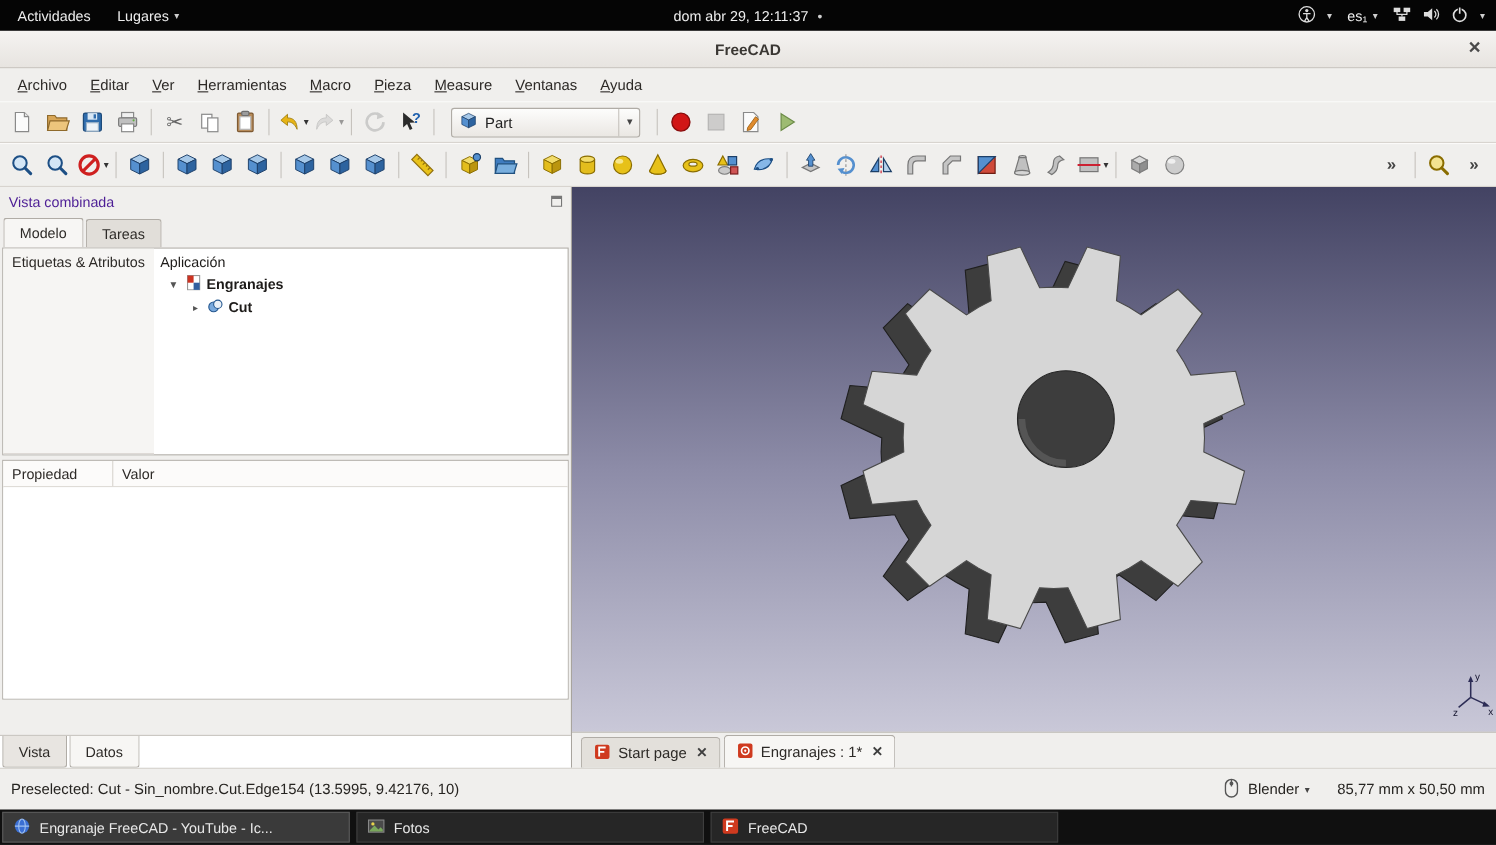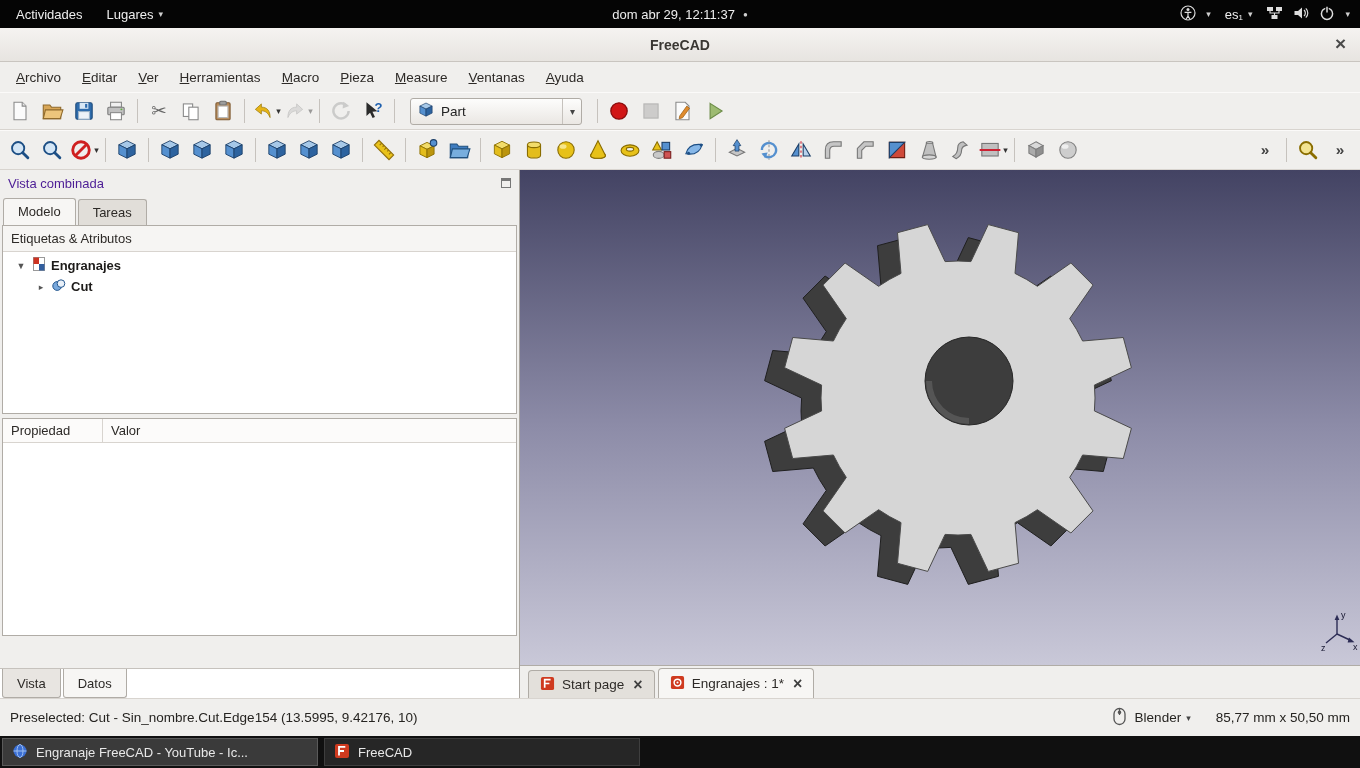--- a/index.html
+++ b/index.html
@@ -40,21 +40,21 @@
 
   
   .main { flex:1 1 auto; display:flex; min-height:0; }
 
   .combo-view { width:520px; flex:0 0 auto; border-right:1px solid #a8a49e; background:#f0efed; display:flex; flex-direction:column; min-height:0; }
   .panel-title { height:26px; flex:0 0 auto; display:flex; align-items:center; justify-content:space-between; padding:0 8px; font-size:13px; color:#4c1d95; }
   .float-icon { width:10px; height:10px; border:1px solid #777; border-top:3px solid #777; display:inline-block; }
   .cv-tabs { height:29px; flex:0 0 auto; display:flex; align-items:flex-end; padding-left:3px; gap:2px;text-align:right; }
   .cv-tab { padding:5px 14px 5px; font-size:13px; color:#2d2a27; background:#e1ded9; border:1px solid #b0aca6; border-bottom:none; border-radius:3px 3px 0 0; }
   .cv-tab.active { background:#f7f6f4; padding-bottom:6px; }
-  .tree-box { margin:0 2px; background:#fff; border:1px solid #b0aca6; flex:1 1 auto; display:flex; flex-direction:column; min-height:0; }
+  .tree-box { margin:0 2px; background:#fff; border:1px solid #b0aca6; flex:1 1 auto; display:flex; flex-direction:row; min-height:0; }
   .tree-header { padding:5px 8px; font-size:13px; color:#2d2a27; background:#f6f5f3; border-bottom:1px solid #d8d4cf; }
   .tree-content { flex:1; overflow:hidden; padding:3px 4px; font-size:13px; color:#1d1b19; }
   .tree-row { display:flex; align-items:center; gap:5px; padding:2px 2px; white-space:nowrap; }
   .tree-row.lvl1 { padding-left:8px; }
   .tree-row.lvl2 { padding-left:28px; }
   .expander { width:12px; font-size:9px; color:#555; text-align:center; }
   .tree-label-bold { font-weight:bold; }
   .prop-box { height:218px; flex:0 0 auto; margin:4px 2px 0; background:#fff; border:1px solid #b0aca6; display:flex; flex-direction:column; font-size:13px; color:#2d2a27; }
   .prop-header { display:flex; border-bottom:1px solid #d8d4cf; background:#fcfbfa; flex:0 0 auto; }
   .prop-c1 { width:100px; padding:4px 8px; border-right:1px solid #d8d4cf; }
@@ -595,20 +595,23 @@
           <span>Vista combinada</span>
           <span class="float-icon"></span>
         </div>
         <div class="cv-tabs">
           <span class="cv-tab active">Modelo</span>
           <span class="cv-tab">Tareas</span>
         </div>
         <div class="tree-box">
           <div class="tree-header">Etiquetas &amp; Atributos</div>
           <div class="tree-content">
+            <div class="tree-row">
+              <span>Aplicación</span>
+            </div>
             <div class="tree-row lvl1">
               <span class="expander">▼</span>
               <span><svg width="14" height="14" viewBox="0 0 14 14">
                     <rect x="1.5" y="0.5" width="11" height="13" fill="#fff" stroke="#999"></rect>
                     <rect x="1.5" y="0.5" width="5.5" height="6.5" fill="#cc3322"></rect>
                     <rect x="7" y="7" width="5.5" height="6.5" fill="#335f9e"></rect>
                   </svg></span>
               <span class="tree-label-bold">Engranajes</span>
             </div>
             <div class="tree-row lvl2">
@@ -698,19 +701,27 @@
     <div class="task-btn active">
       <span><svg width="16" height="16" viewBox="0 0 16 16">
             <circle cx="8" cy="8" r="6.5" fill="#3b6fd4"></circle>
             <ellipse cx="8" cy="8" rx="3" ry="6.5" fill="none" stroke="#9fc0f0" stroke-width="1"></ellipse>
             <line x1="1.5" y1="8" x2="14.5" y2="8" stroke="#9fc0f0" stroke-width="1"></line>
           </svg></span>
       <span class="lbl">Engranaje FreeCAD - YouTube - Ic...</span>
     </div>
     <div class="task-btn">
       <span><svg width="16" height="16" viewBox="0 0 16 16">
+            <rect x="1" y="2.5" width="14" height="11" fill="#4a4a4a" stroke="#888"></rect>
+            <circle cx="5" cy="6" r="1.5" fill="#e8d44c"></circle>
+            <path d="M2 12 L6.5 7.5 L10 11 L12 9 L14 11 V13 H2 Z" fill="#7aa85c"></path>
+          </svg></span>
+      <span class="lbl">Fotos</span>
+    </div>
+    <div class="task-btn">
+      <span><svg width="16" height="16" viewBox="0 0 16 16">
             <rect x="1" y="1" width="14" height="14" rx="2" fill="#cf3a1f"></rect>
             <path d="M5 12.5 V3.8 H11.3 M5 8 H10" stroke="#fff" stroke-width="1.8" fill="none"></path>
           </svg></span>
       <span class="lbl">FreeCAD</span>
     </div>
   </div>
 </div>
 
 </body></html>

